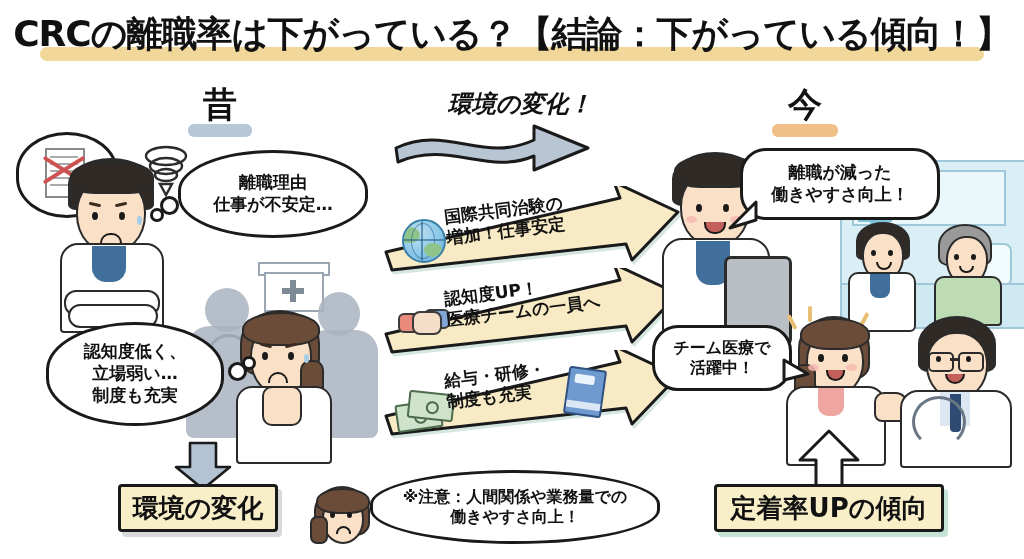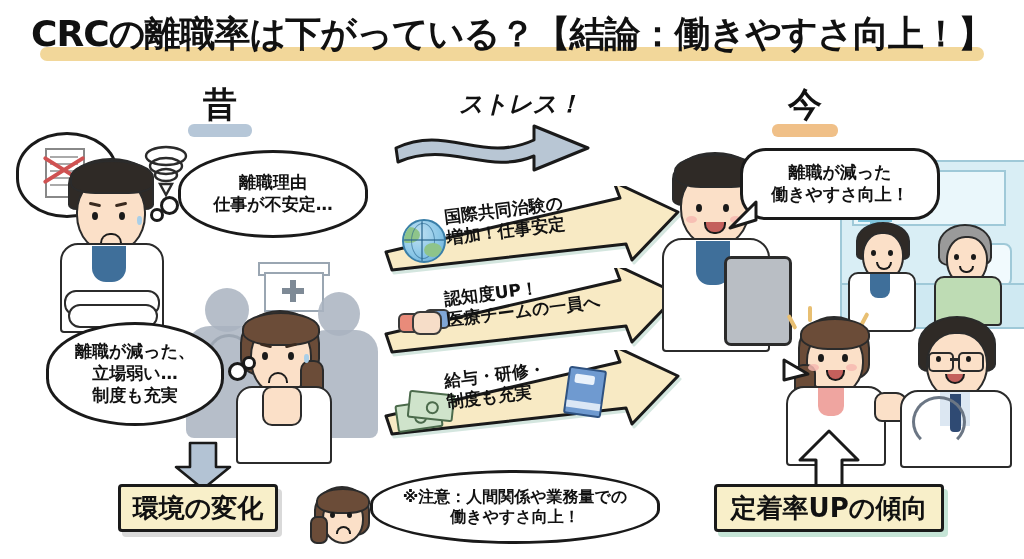--- a/index.html
+++ b/index.html
@@ -178,30 +178,30 @@
 
   .stetho{position:absolute;border:3px solid #8a95a2;border-bottom-color:transparent;border-radius:50%;}
 </style>
 </head>
 <body>
 
 <div id="canvas">
 
   <div class="abs" id="title-hl"></div>
   <div class="abs" id="title-wrap">
-    <span id="title-text">CRCの離職率は下がっている？【結論：働きやすさ向上！】</span>
+    <span id="title-text">CRCの離職率は下がっている？【結論：下がっている傾向！】</span>
   </div>
 
   <div class="abs" id="era-past-hl"></div>
   <div class="abs era" id="era-past">昔</div>
 
   <div class="abs" id="era-now-hl"></div>
   <div class="abs era" id="era-now">今</div>
 
-  <div class="abs" id="env-label">ストレス！</div>
+  <div class="abs" id="env-label">環境の変化！</div>
 
   <div class="abs" id="trial-cloud"></div>
   <div class="abs" id="trial-doc"></div>
   <div class="abs xmark" style="left:40px;top:168px;width:48px;transform:rotate(32deg);"></div>
   <div class="abs xmark" style="left:40px;top:168px;width:48px;transform:rotate(-32deg);"></div>
   <div class="abs dot d1" style="left:112px;top:206px;"></div>
   <div class="abs dot d2" style="left:122px;top:222px;"></div>
 
   <svg class="abs" style="left:140px;top:140px;" width="52" height="58">
     <ellipse cx="26" cy="16" rx="20" ry="9" fill="none" stroke="#2b2b2b" stroke-width="2.4"></ellipse>
@@ -268,21 +268,21 @@
     <div class="eye abs" style="left:288px;top:352px;"></div>
     <div class="sad-mouth abs" style="left:268px;top:372px;width:16px;"></div>
     <div class="tear abs" style="left:304px;top:354px;"></div>
     <div class="coat abs" style="left:236px;top:386px;width:92px;height:74px;border-radius:16px 16px 4px 4px;"></div>
 
     <div class="abs" style="left:262px;top:386px;width:36px;height:36px;background:#fbe0c8;border:2.5px solid #2b2b2b;border-radius:10px;"></div>
   </div>
 
   <div class="abs bubble cloud" id="bub-low-txt">
     <span>
-      <span>離職が減った、</span>
+      <span>認知度低く、</span>
       <span>立場弱い…</span>
       <span>制度も充実</span>
     </span>
   </div>
   <div class="abs dot d1" style="left:228px;top:362px;"></div>
   <div class="abs dot d2" style="left:242px;top:356px;"></div>
 
   <svg class="abs" id="down-arrow" width="66" height="50">
     <path d="M20 2 L46 2 L46 26 L60 26 L33 48 L6 26 L20 26 Z" fill="#b3c3d4" stroke="#1a1a1a" stroke-width="2.6" stroke-linejoin="round"></path>
   </svg>
@@ -415,20 +415,26 @@
     <div class="abs" style="left:950px;top:358px;width:8px;height:2.5px;background:#2b2b2b;"></div>
     <div class="eye abs" style="left:936px;top:356px;width:5px;height:6px;"></div>
     <div class="eye abs" style="left:966px;top:356px;width:5px;height:6px;"></div>
     <div class="mouth abs" style="left:945px;top:374px;width:16px;height:8px;background:#c4605c;"></div>
     <div class="coat abs" style="left:900px;top:390px;width:108px;height:74px;border-radius:18px 18px 4px 4px;"></div>
     <div class="abs" style="left:940px;top:392px;width:30px;height:34px;background:#dce7f2;"></div>
     <div class="abs" style="left:950px;top:394px;width:11px;height:38px;background:#2f4a73;border-radius:0 0 4px 4px;"></div>
     <div class="stetho abs" style="left:912px;top:396px;width:48px;height:46px;border-color:#6b7684;border-bottom-color:transparent;"></div>
   </div>
 
+  <div class="abs bubble" id="bub-team-txt">
+    <span>
+      <span>チーム医療で</span>
+      <span>活躍中！</span>
+    </span>
+  </div>
   <svg class="abs" style="left:782px;top:358px;" width="30" height="26">
     <path d="M2 2 L26 16 L2 22 Z" fill="#fff" stroke="#1a1a1a" stroke-width="3" stroke-linejoin="round"></path>
   </svg>
 
   <svg class="abs" id="up-arrow" width="70" height="64">
     <path d="M35 3 L64 32 L48 32 L48 60 L22 60 L22 32 L6 32 Z" fill="#ffffff" stroke="#1a1a1a" stroke-width="3" stroke-linejoin="round"></path>
   </svg>
   <div class="abs ybox" id="box-trend">定着率UPの傾向</div>
 
   <div class="abs">

